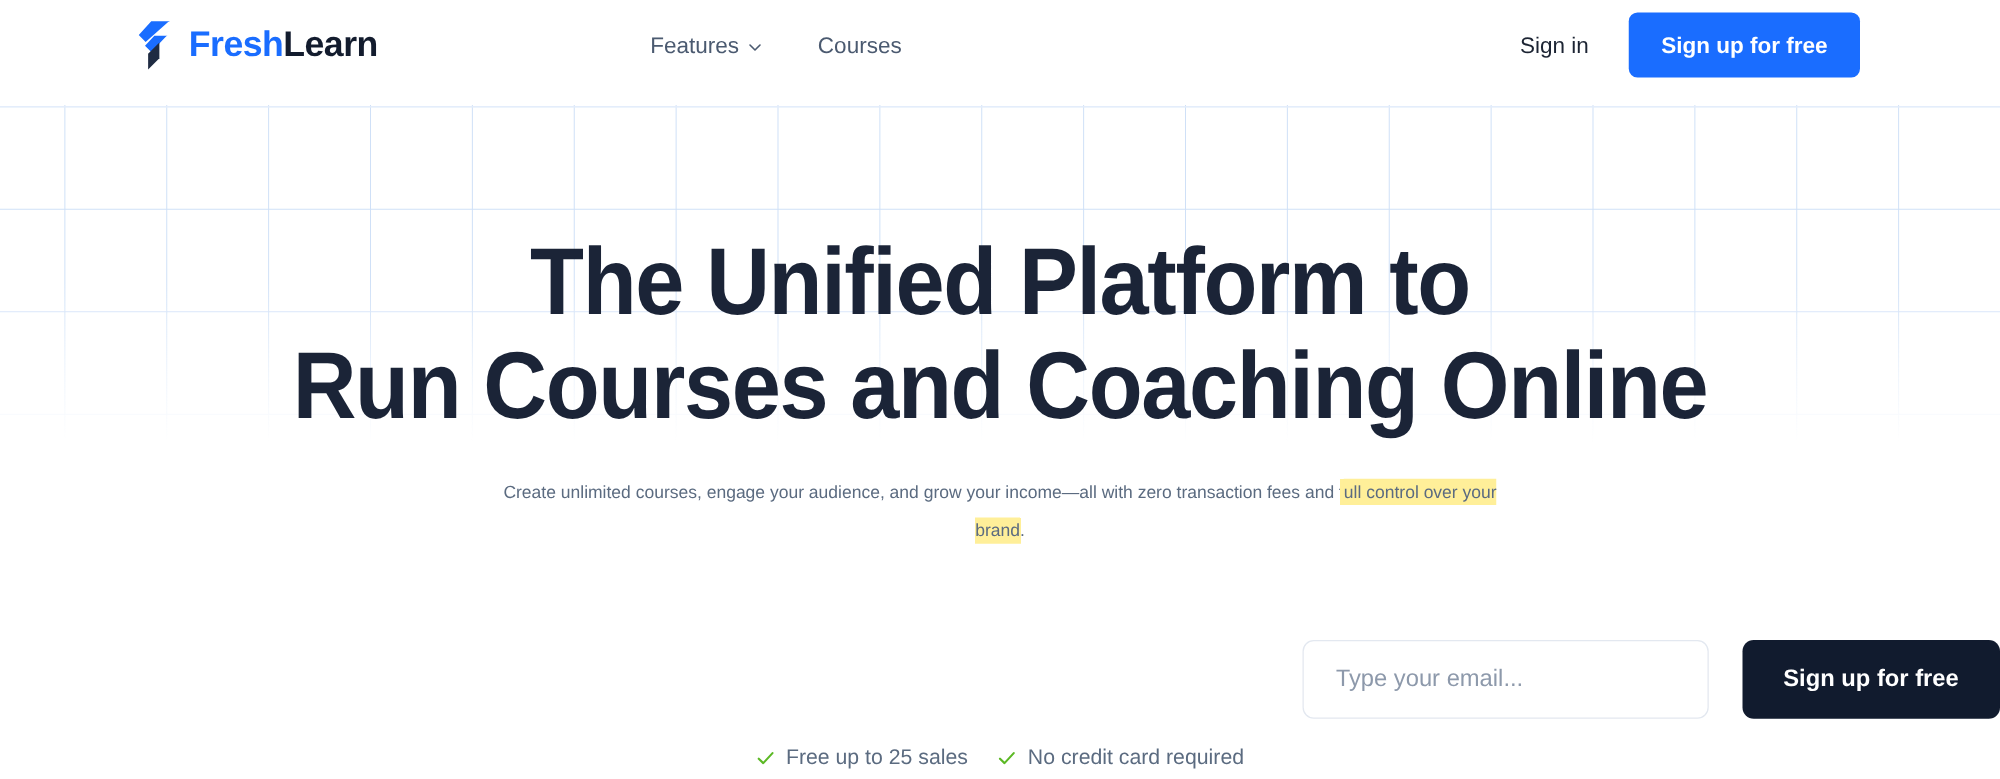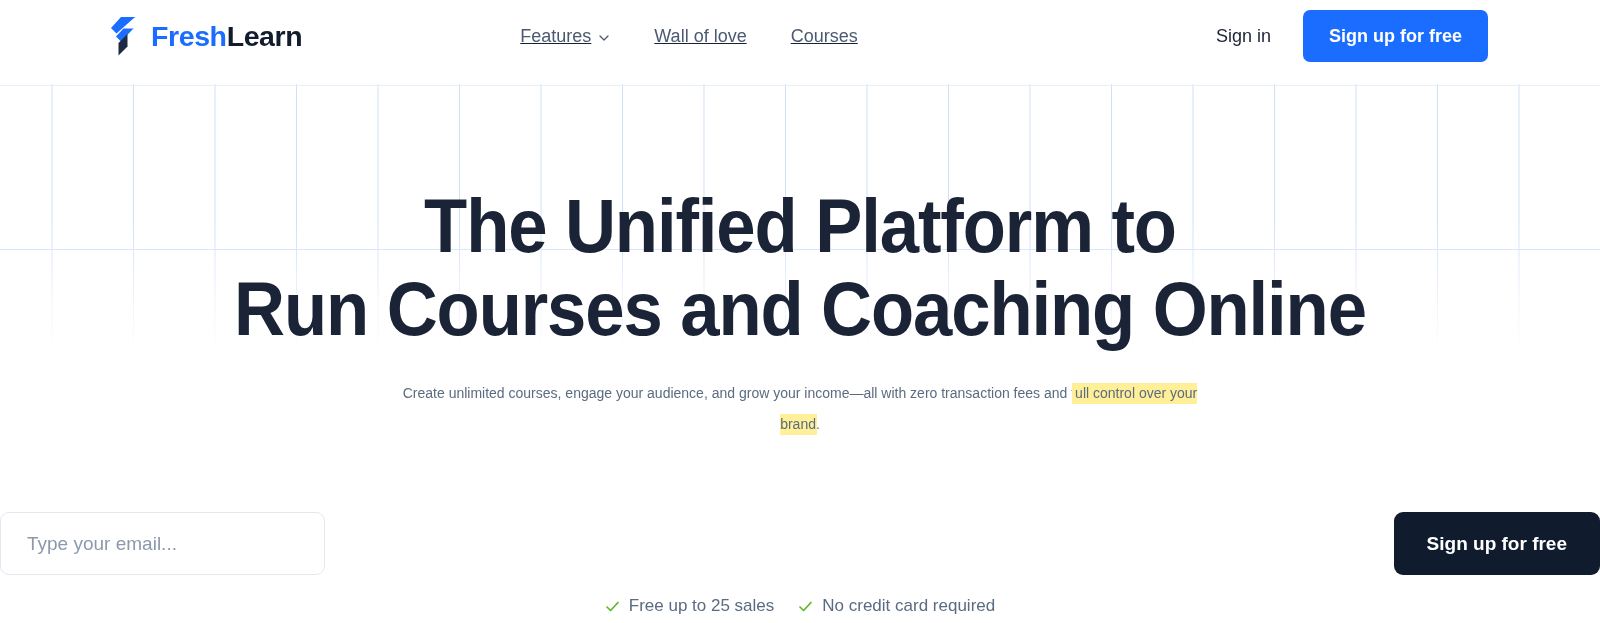--- a/index.html
+++ b/index.html
@@ -57,21 +57,20 @@
     white-space: nowrap;
   }
   .brand-text .b-fresh { color: #1a6dff; }
   .brand-text .b-learn { color: #131c2e; }
 
   .nav {
     display: flex;
     align-items: center;
     gap: 0;
     margin-left: 196px;
-    text-decoration: underline;
   }
 
   .nav-item {
     display: flex;
     align-items: center;
     gap: 7px;
     font-size: 18px;
     color: #4b5a70;
     padding: 6px 22px;
     white-space: nowrap;
@@ -175,21 +174,21 @@
 
   .hl-mark {
     background: #ffef99;
     padding: 2px 0 3px 0;
     box-shadow: -3px 0 0 #ffef99, 1px 0 0 #ffef99;
   }
 
   .cta-row {
     margin-top: 72px;
     display: flex;
-    justify-content: space-between;
+    justify-content: flex-end;
     align-items: center;
     gap: 27px;
   }
 
   .email-input {
     width: 325px;
     height: 63px;
     border: 1px solid #e3e8f0;
     border-radius: 9px;
     background: #ffffff;
@@ -260,23 +259,20 @@
     </div>
 
     <nav class="nav">
       <div class="nav-item">
         <span>Features</span>
         <span>
           <svg class="chev" viewBox="0 0 12 12">
               <path d="M2 4 L6 8 L10 4" fill="none" stroke="#4b5a70" stroke-width="1.3" stroke-linecap="round" stroke-linejoin="round"></path>
             </svg>
         </span>
-      </div>
-      <div class="nav-item">
-        <span>Wall of love</span>
       </div>
       <div class="nav-item">
         <span>Courses</span>
       </div>
     </nav>
 
     <div class="header-right">
       <span class="signin">Sign in</span>
       <button class="btn-blue">Sign up for free</button>
     </div>

